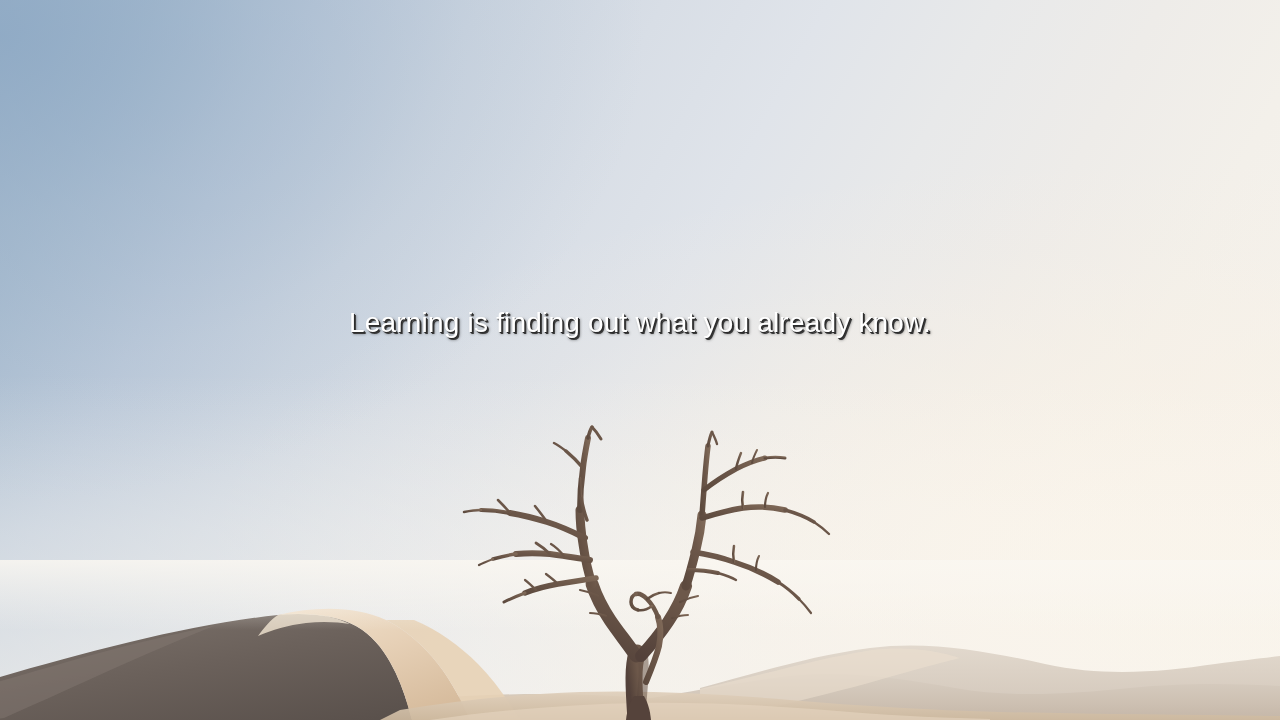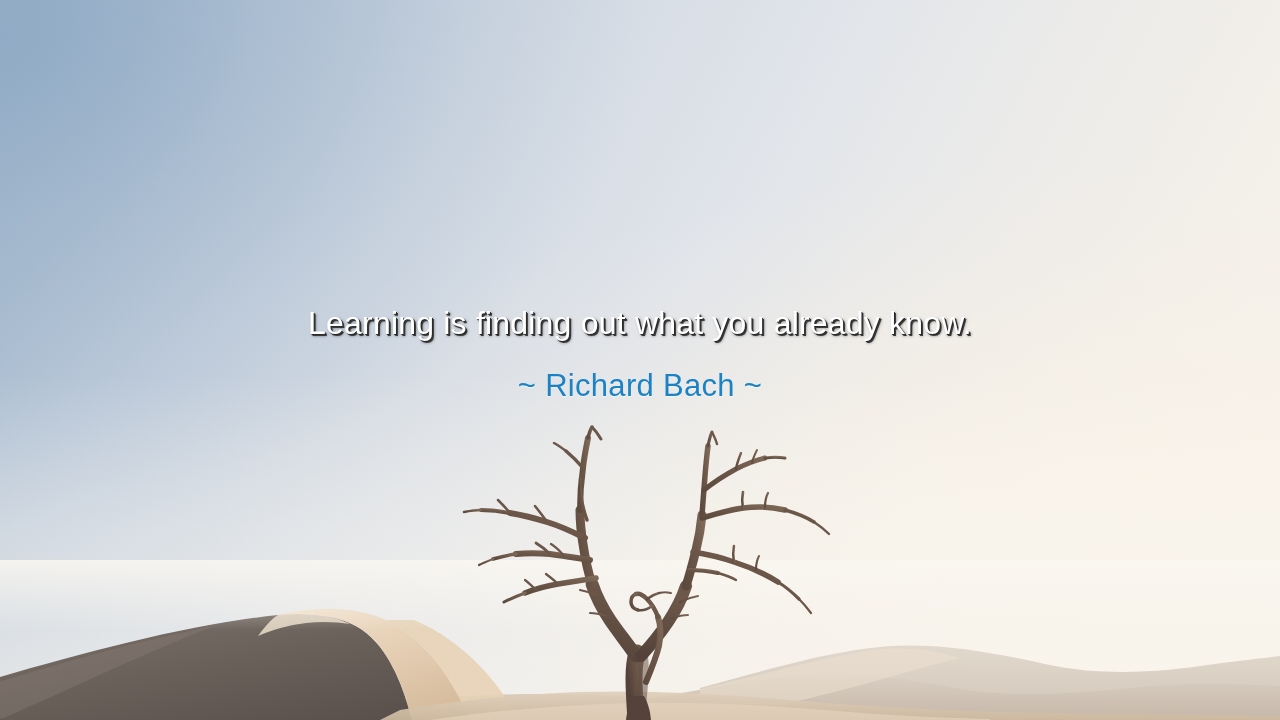--- a/index.html
+++ b/index.html
@@ -90,21 +90,21 @@
   .quote-block {
     position: absolute;
     left: 0;
     right: 0;
     top: 300px;
     text-align: center;
     z-index: 20;
   }
   .quote-text {
     display: block;
-    font-size: 32px;
+    font-size: 28px;
     font-weight: 400;
     line-height: 46px;
     color: #ffffff;
     letter-spacing: 0.2px;
     text-shadow:
        1px 1px 0 #2b2b2b,
        2px 2px 0 #3a3a3a,
        2px 2px 3px rgba(20,20,20,0.55);
     padding: 0 40px;
   }
@@ -296,16 +296,15 @@
         <path d="M166,196 C160,194 155,193 150,193" stroke-width="2"></path>
         <path d="M232,198 C238,196 243,195 248,195" stroke-width="2"></path>
       </g>
 
       <path d="M186,300 C187,290 190,282 194,276 L204,276 C208,283 210,290 211,300 Z" fill="#55433b"></path>
     </svg>
   </div>
 
   <div class="quote-block">
     <span class="quote-text">Learning is finding out what you already know.</span>
-    <span class="quote-author">~ Richard Bach ~</span>
   </div>
 
 </div>
 
 </body></html>

